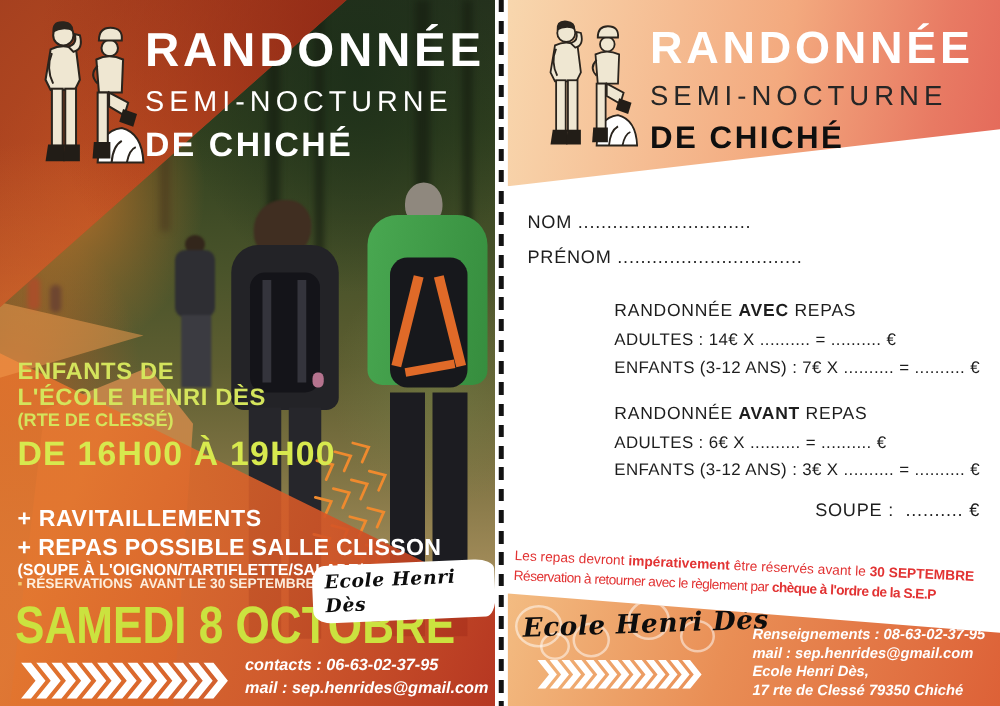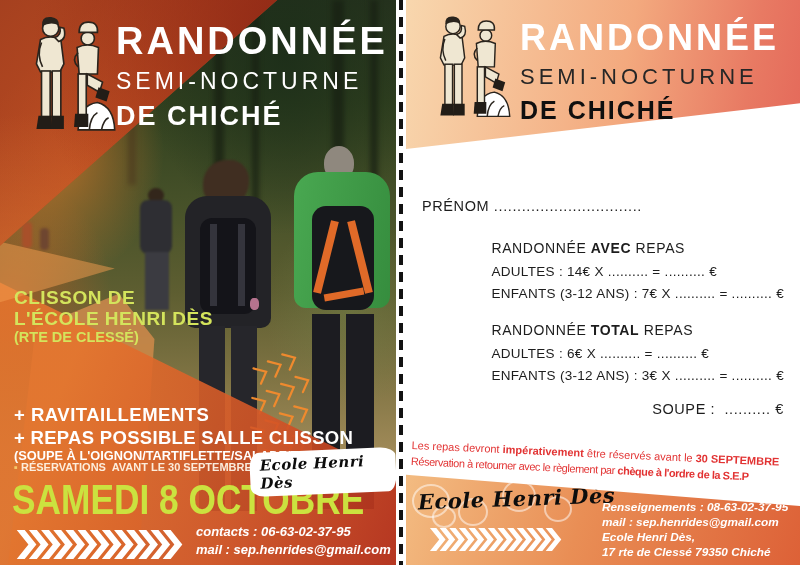--- a/index.html
+++ b/index.html
@@ -245,23 +245,24 @@
         <use href="#hikers"></use>
       </svg>
 
     <div class="title-left">
       <div class="t1">RANDONNÉE</div>
       <div class="t2">SEMI-NOCTURNE</div>
       <div class="t3">DE CHICHÉ</div>
     </div>
 
     <div class="depart">
-      <div class="d1">CLISSON DE</div>
+      <div class="d1">ENFANTS DE</div>
       <div class="d2">L'ÉCOLE HENRI DÈS</div>
       <div class="d3">(RTE DE CLESSÉ)</div>
+      <div class="hours">DE 16H00 À 19H00</div>
     </div>
 
     <div class="wline ravit">+ RAVITAILLEMENTS</div>
     <div class="wline repas">+ REPAS POSSIBLE SALLE CLISSON</div>
     <div class="wline menu">(SOUPE À L'OIGNON/TARTIFLETTE/SALADE/TARTELETTE)</div>
     <div class="wline resa"><span class="bullet">▪</span><span> RÉSERVATIONS  AVANT LE 30 SEPTEMBRE</span></div>
 
     <div class="date">SAMEDI 8 OCTOBRE</div>
 
     <svg class="chev-left" width="176" height="29" viewBox="0 0 178 31">
@@ -323,30 +324,31 @@
     <svg class="illus-right" width="90" height="108" viewBox="0 0 100 120">
         <use href="#hikers"></use>
       </svg>
 
     <div class="title-right">
       <div class="t1">RANDONNÉE</div>
       <div class="t2">SEMI-NOCTURNE</div>
       <div class="t3">DE CHICHÉ</div>
     </div>
 
+    <div class="f-line f-nom">NOM ..............................</div>
     <div class="f-line f-prenom">PRÉNOM ................................</div>
 
     <div class="pblock blk-avec">
       <div class="p-head"><span>RANDONNÉE </span><b>AVEC</b><span> REPAS</span></div>
       <div class="p-line">ADULTES : 14€ X .......... = .......... €</div>
       <div class="p-line">ENFANTS (3-12 ANS) : 7€ X .......... = .......... €</div>
     </div>
 
     <div class="pblock blk-sans">
-      <div class="p-head"><span>RANDONNÉE </span><b>TOTAL</b><span> REPAS</span></div>
+      <div class="p-head"><span>RANDONNÉE </span><b>AVANT</b><span> REPAS</span></div>
       <div class="p-line">ADULTES : 6€ X .......... = .......... €</div>
       <div class="p-line">ENFANTS (3-12 ANS) : 3€ X .......... = .......... €</div>
     </div>
 
     <div class="f-total">SOUPE :  .......... €</div>
 
     <div class="note">
       <div class="l1"><span>Les repas devront </span><b>impérativement</b><span> être réservés avant le </span><b>30 SEPTEMBRE</b></div>
       <div class="l2"><span>Réservation à retourner avec le règlement par </span><b>chèque à l'ordre de la S.E.P</b></div>
     </div>

